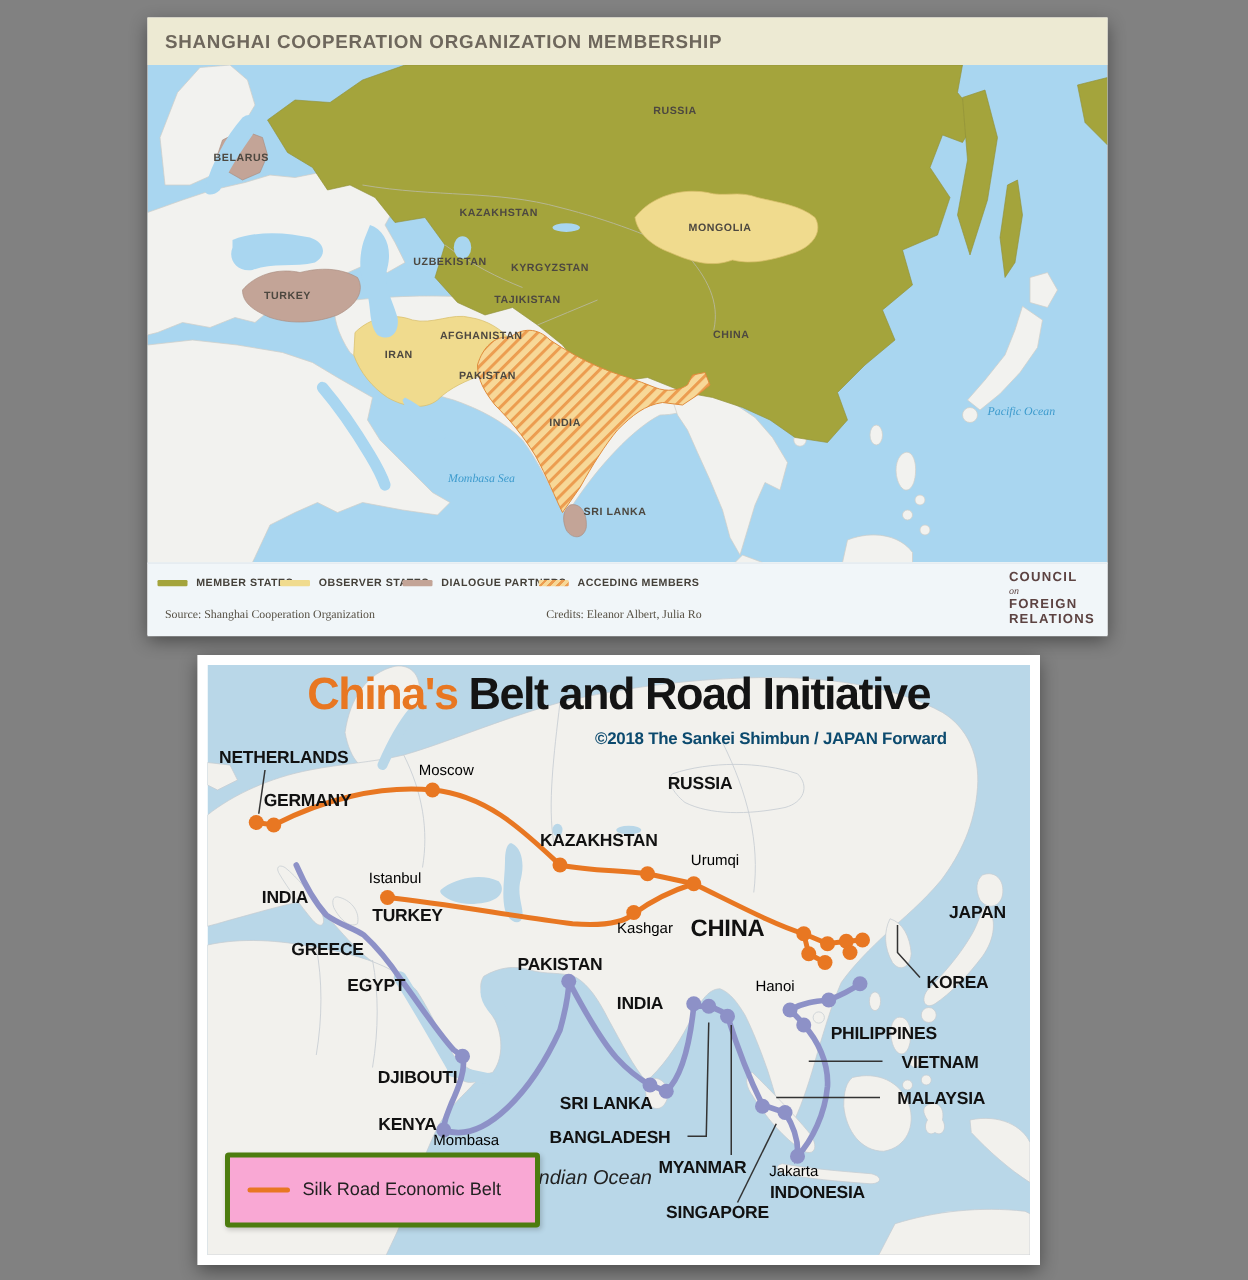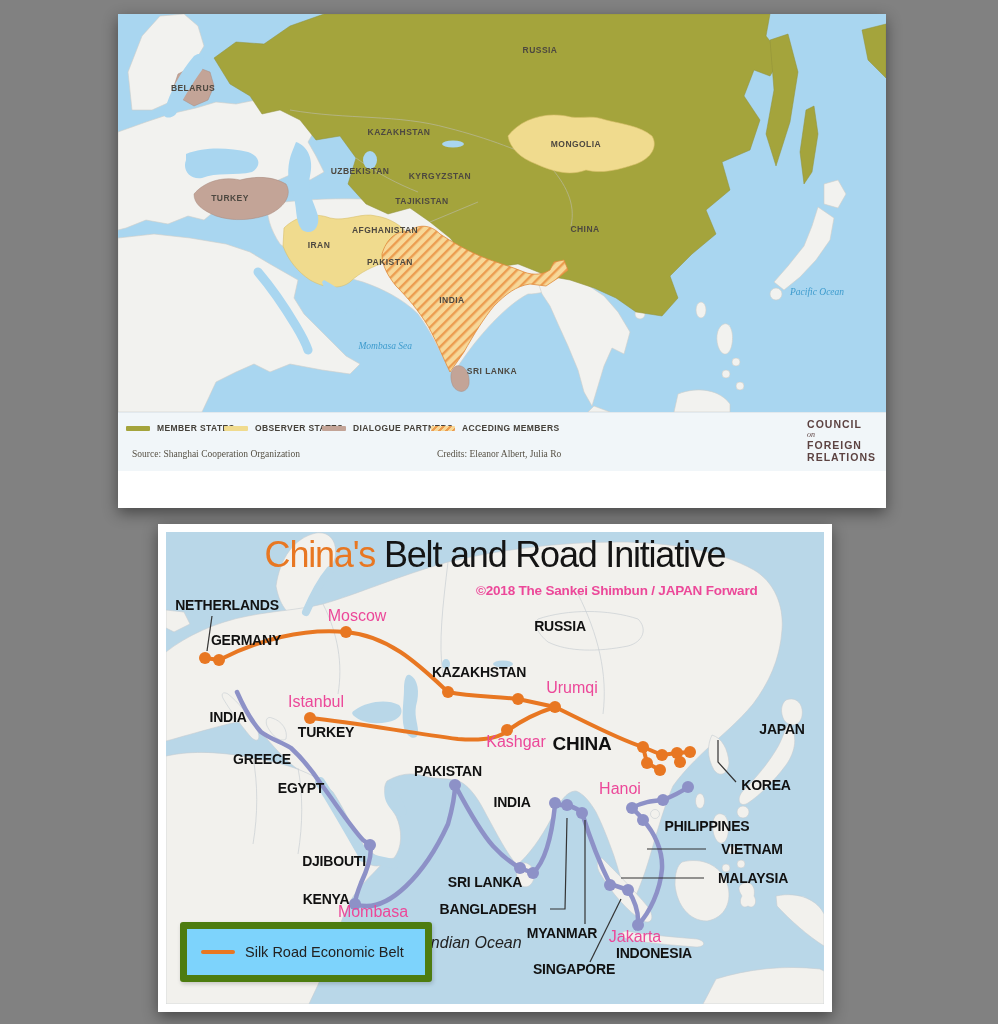--- a/index.html
+++ b/index.html
@@ -23,40 +23,41 @@
   .src{position:absolute;font-family:"Liberation Serif",serif;font-size:9.5px;color:#565044;top:36px;}
   #cfr-logo{position:absolute;right:10px;top:5px;color:#5d4342;font-weight:bold;font-size:10.5px;
             letter-spacing:1px;line-height:1.15;}
   #cfr-logo .on{font-family:Liberation Serif, serif;font-style:italic;font-weight:normal;
                 font-size:8px;letter-spacing:0;}
   #cfr-logo span{display:block;}
   #cfr-logo .l1{display:inline;}
   
   #bri-card{left:158px;top:524px;width:674px;height:488px;}
   #bri-card svg{position:absolute;left:0;top:0;}
-  #bri-title{position:absolute;left:0;top:10px;width:100%;text-align:center;font-weight:normal;
+  #bri-title{position:absolute;left:0;top:10px;width:100%;text-align:center;font-weight:bold;
              font-size:36px;letter-spacing:-1.2px;color:#141414;}
   #bri-title .accent{color:#e87722;}
   #bri-copy{position:absolute;left:318px;top:59px;font-weight:bold;font-size:13.5px;
-            letter-spacing:-.2px;color:#ec4899;}
+            letter-spacing:-.2px;color:#0c4a6e;}
   .bri-country{font-weight:bold;font-size:14px;color:#111;letter-spacing:-.2px;}
   .bri-big{font-size:19px;}
-  .bri-city{font-size:16px;color:#ec4899;}
+  .bri-city{font-size:12px;color:#000000;}
   .bri-sea{font-style:italic;font-size:16px;color:#222;}
-  #bri-legend{position:absolute;left:22px;top:398px;width:252px;height:60px;background:#7dd3fc;
-              border:7px solid #4d7c0f;border-radius:3px;box-shadow:1px 2px 4px rgba(0,0,0,.18);
+  #bri-legend{position:absolute;left:22px;top:398px;width:252px;height:60px;background:#f9a8d4;
+              border:4px solid #4d7c0f;border-radius:3px;box-shadow:1px 2px 4px rgba(0,0,0,.18);
               display:flex;flex-direction:column;justify-content:center;gap:7px;padding-left:14px;box-sizing:border-box;text-align:center;}
   .bri-leg-row{display:flex;align-items:center;gap:10px;}
   .bri-leg-dash{width:34px;height:4.5px;border-radius:2px;}
   .bri-leg-label{font-size:14.5px;color:#222;}
 </style>
 </head>
 <body>
 
 <div class="card" id="sco-card">
+  <div id="sco-title">SHANGHAI COOPERATION ORGANIZATION MEMBERSHIP</div>
 
   <div id="sco-map">
     <svg width="768" height="398" viewBox="0 0 768 398">
       <defs>
         <pattern id="hatch" width="7" height="7" patternUnits="userSpaceOnUse" patternTransform="rotate(45)">
           <rect width="7" height="7" fill="#f7d898"></rect>
           <rect width="2.4" height="7" fill="#ec9d50"></rect>
         </pattern>
       </defs>
 

